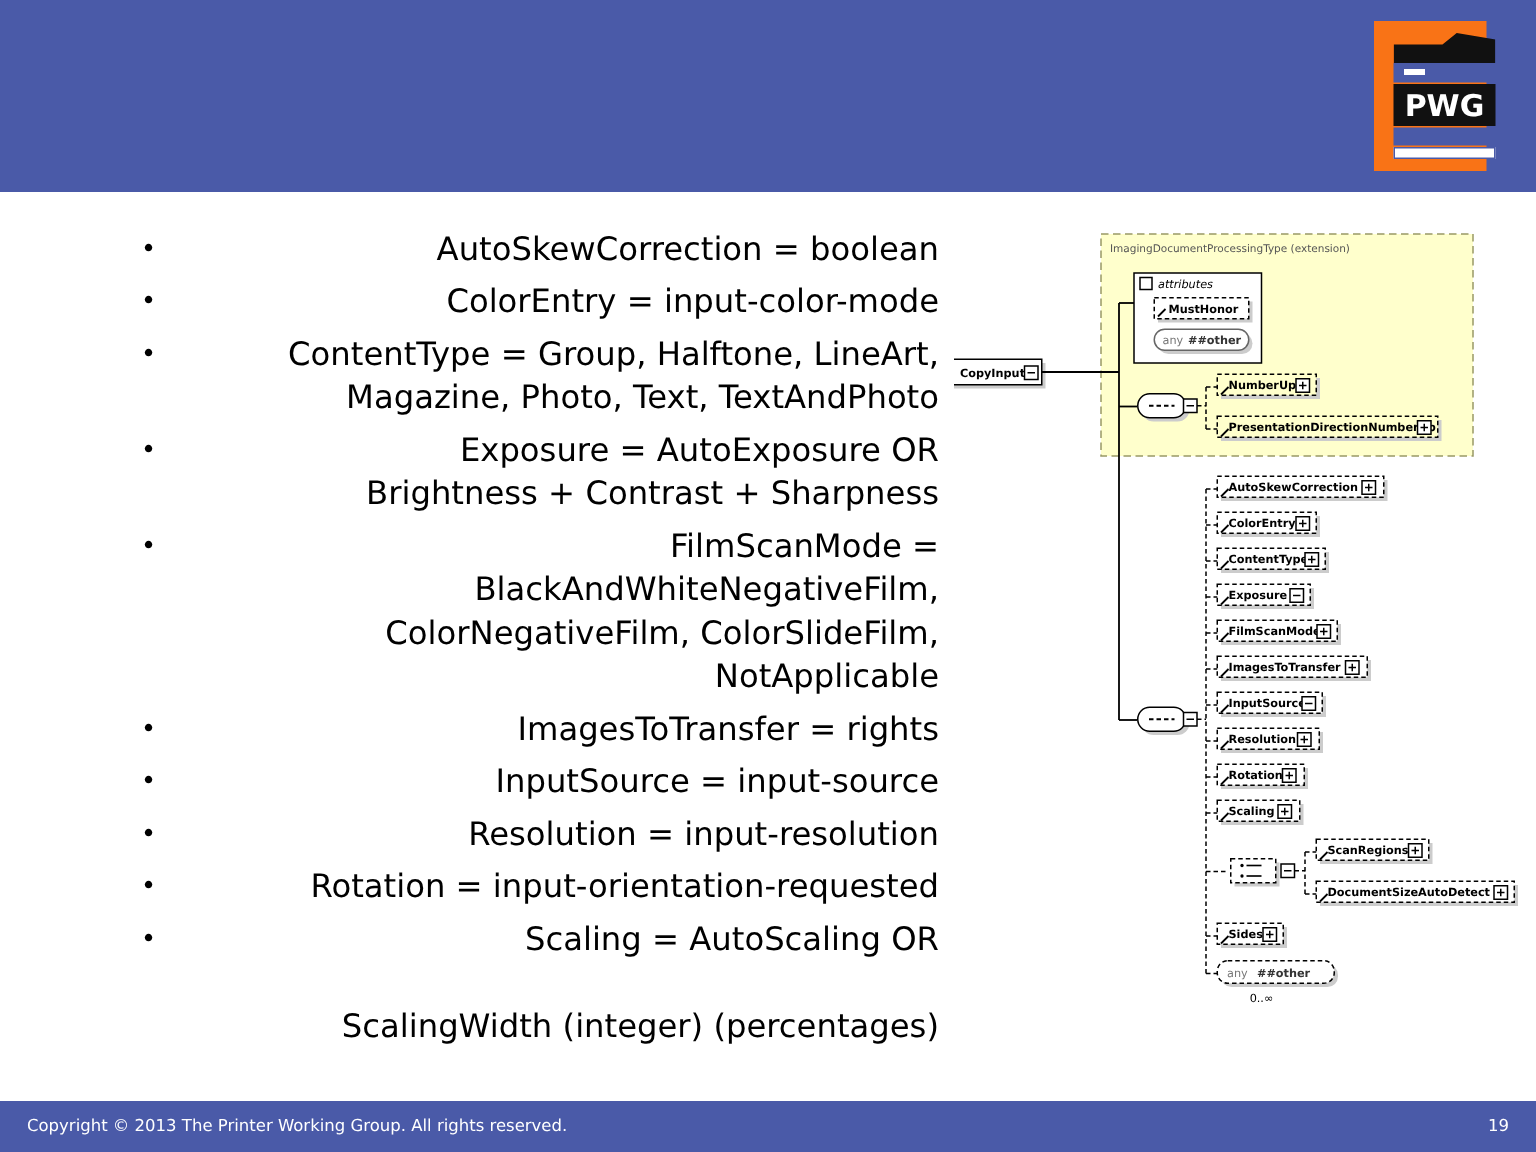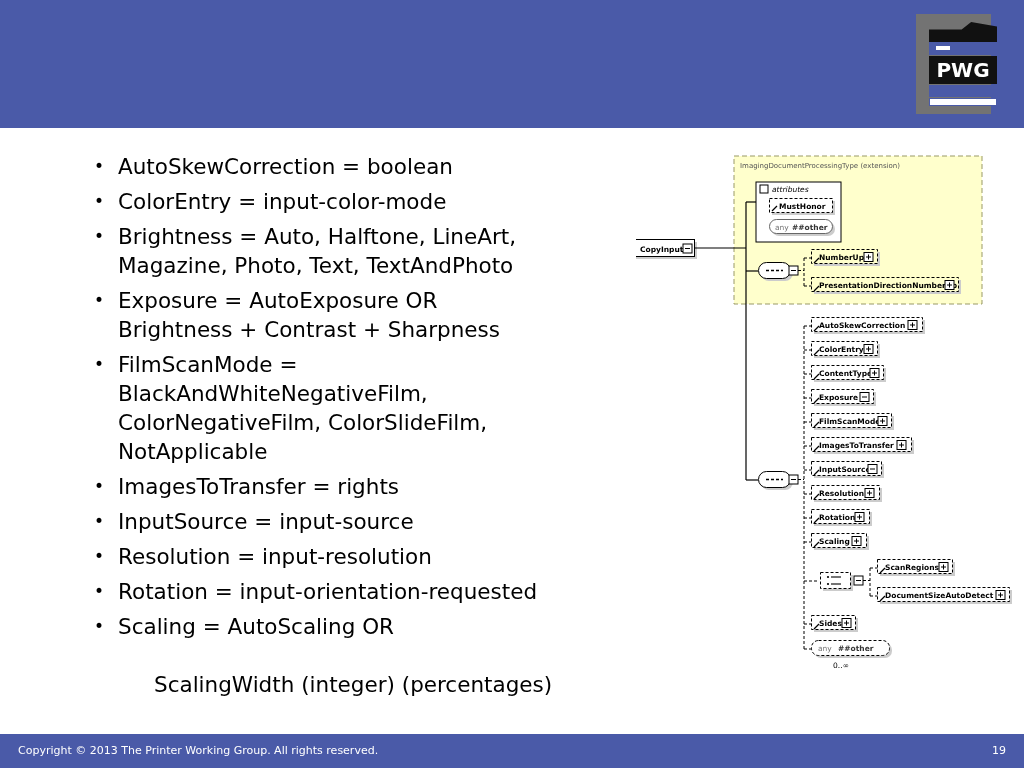--- a/index.html
+++ b/index.html
@@ -35,21 +35,21 @@
     font-weight: normal;
     letter-spacing: 0px;
   }
   
   .logo {
     position: absolute;
     left: 916px;
     top: 14px;
     width: 75px;
     height: 100px;
-    background: #737373;
+    background: #f97316;
     padding: 0;
   }
   .logo-inner {
     position: absolute;
     left: 9px; top: 8px;
     width: 76px; height: 84px;
   }
   .logo-tray {
     position: absolute;
     left: 4px; top: 0px;
@@ -106,20 +106,21 @@
   .content {
     position: absolute;
     left: 86px;
     top: 152px;
     width: 540px;
   }
   ul.bullets {
     list-style: none;
     margin: 0;
     padding: 0;
+    text-align: right;
   }
   ul.bullets > li {
     position: relative;
     padding-left: 32px;
     margin: 0 0 6px 0;
     color: #000000;
     font-size: 21.5px;
     line-height: 29px;
     font-family: "DejaVu Sans", sans-serif;
   }
@@ -223,21 +224,21 @@
       <div class="logo-foot"></div>
     </div>
   </div>
 </div>
 
 <div class="content">
   <ul class="bullets">
     <li><span>AutoSkewCorrection = boolean</span></li>
     <li><span>ColorEntry = input-color-mode</span></li>
     <li>
-      <span>Brightness = Auto, Halftone, LineArt,</span><br>
+      <span>ContentType = Group, Halftone, LineArt,</span><br>
       <span>Magazine, Photo, Text, TextAndPhoto</span>
     </li>
     <li>
       <span>Exposure = AutoExposure OR</span><br>
       <span>Brightness + Contrast + Sharpness</span>
     </li>
     <li>
       <span>FilmScanMode =</span><br>
       <span>BlackAndWhiteNegativeFilm,</span><br>
       <span>ColorNegativeFilm, ColorSlideFilm,</span><br>

